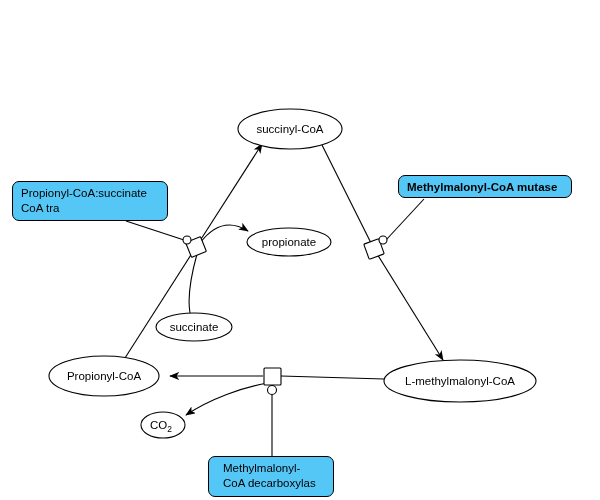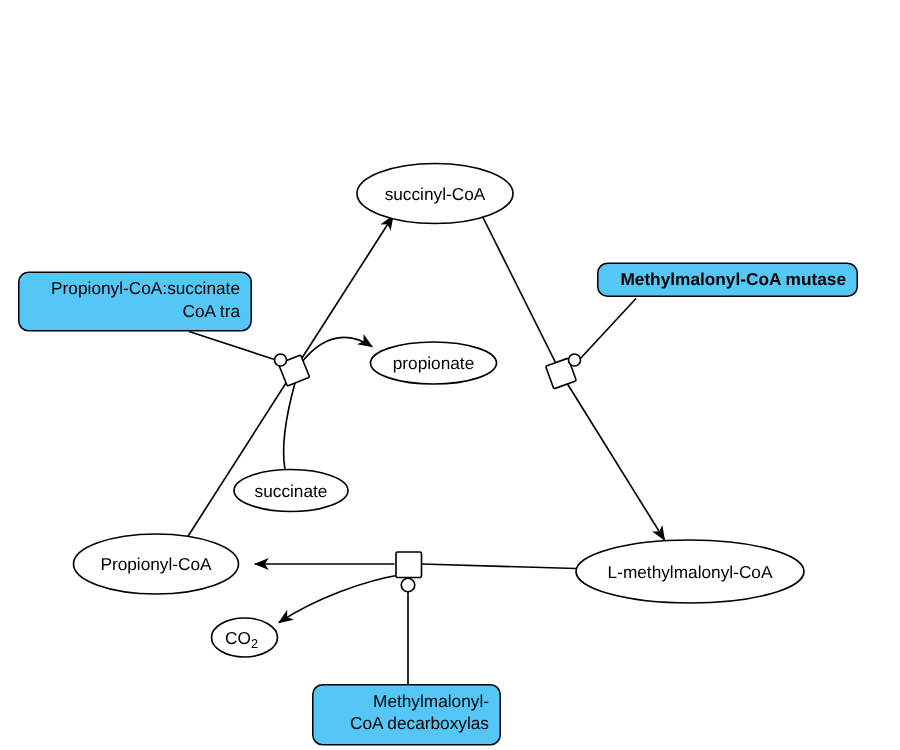--- a/index.html
+++ b/index.html
@@ -58,21 +58,20 @@
     box-sizing: border-box;
     background: #55c7f7;
     border: 1px solid #000000;
     border-radius: 7px;
     font-family: "Liberation Sans", sans-serif;
     font-size: 11.5px;
     color: #000000;
     line-height: 15px;
     padding: 4px 7px 4px 8px;
     white-space: pre-line;
-    text-align: right;
   }
   #enzyme-transferase { left: 12px;  top: 137px; width: 156px; height: 40px; }
   #enzyme-mutase      { left: 398px; top: 131px; width: 174px; height: 23px; font-weight: bold; }
   #enzyme-decarb      { left: 208px; top: 412px; width: 126px; height: 41px; padding-left: 14px; }
 </style>
 </head>
 <body>
 
 <div id="canvas">
 

